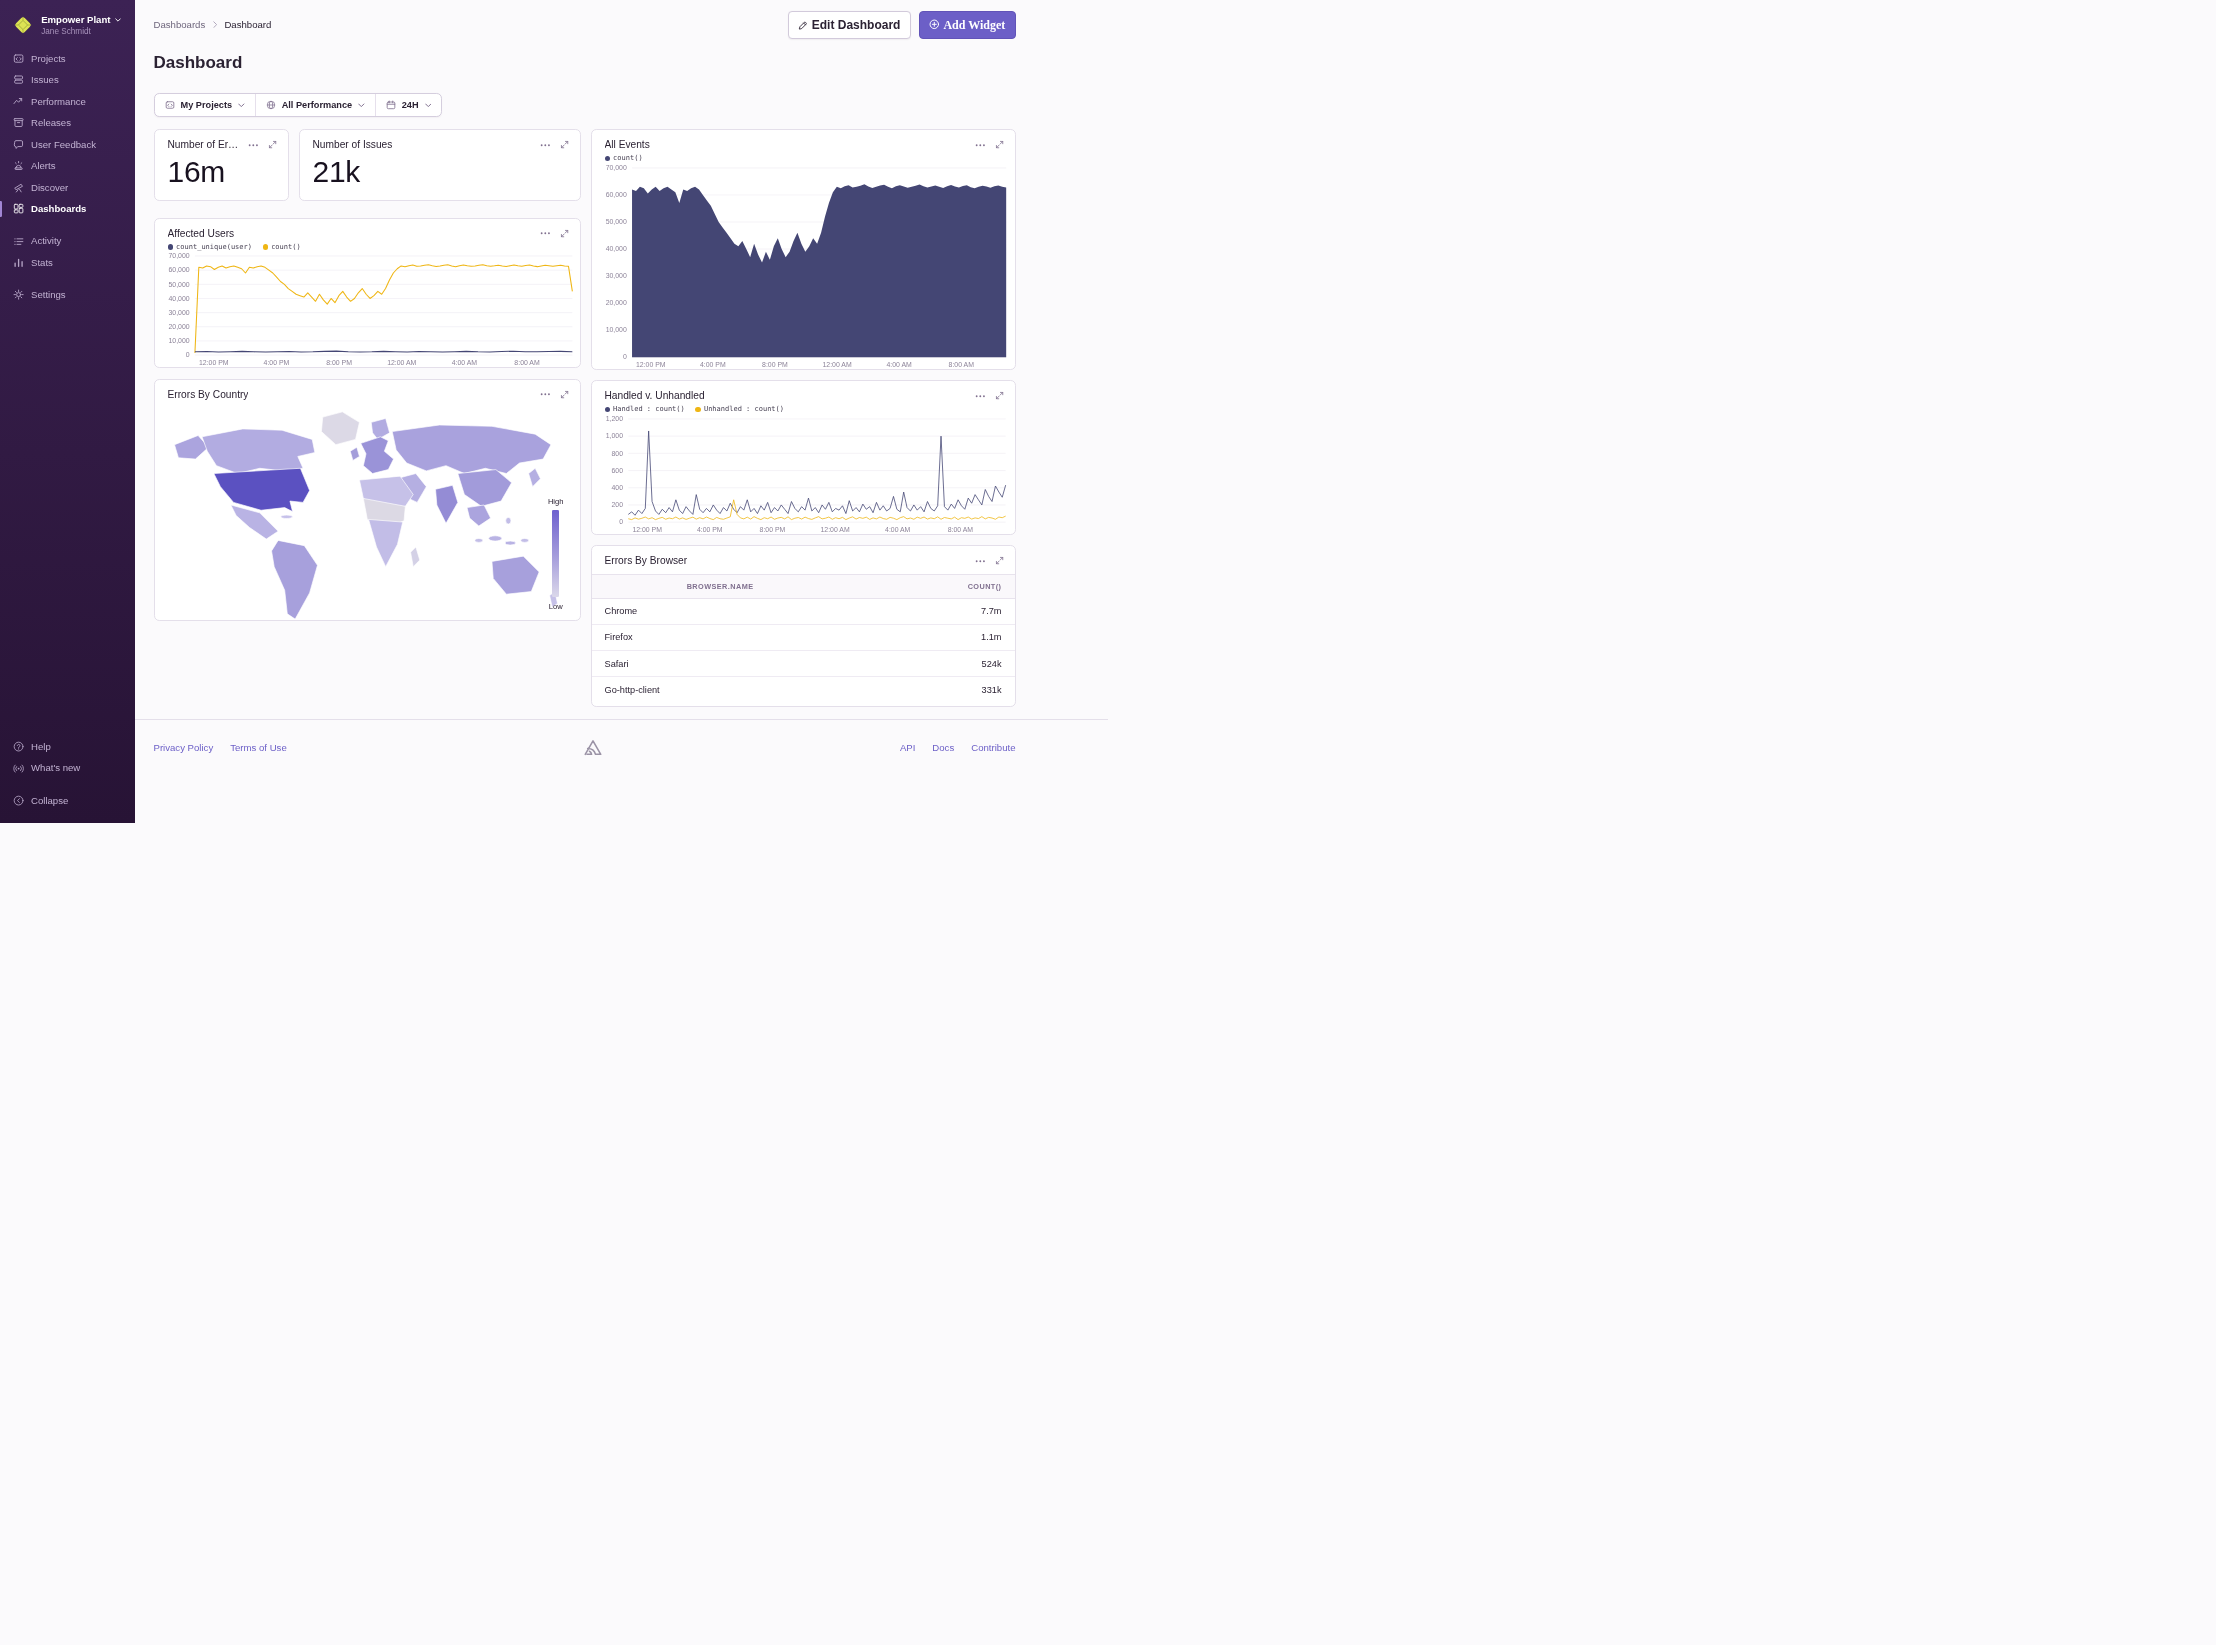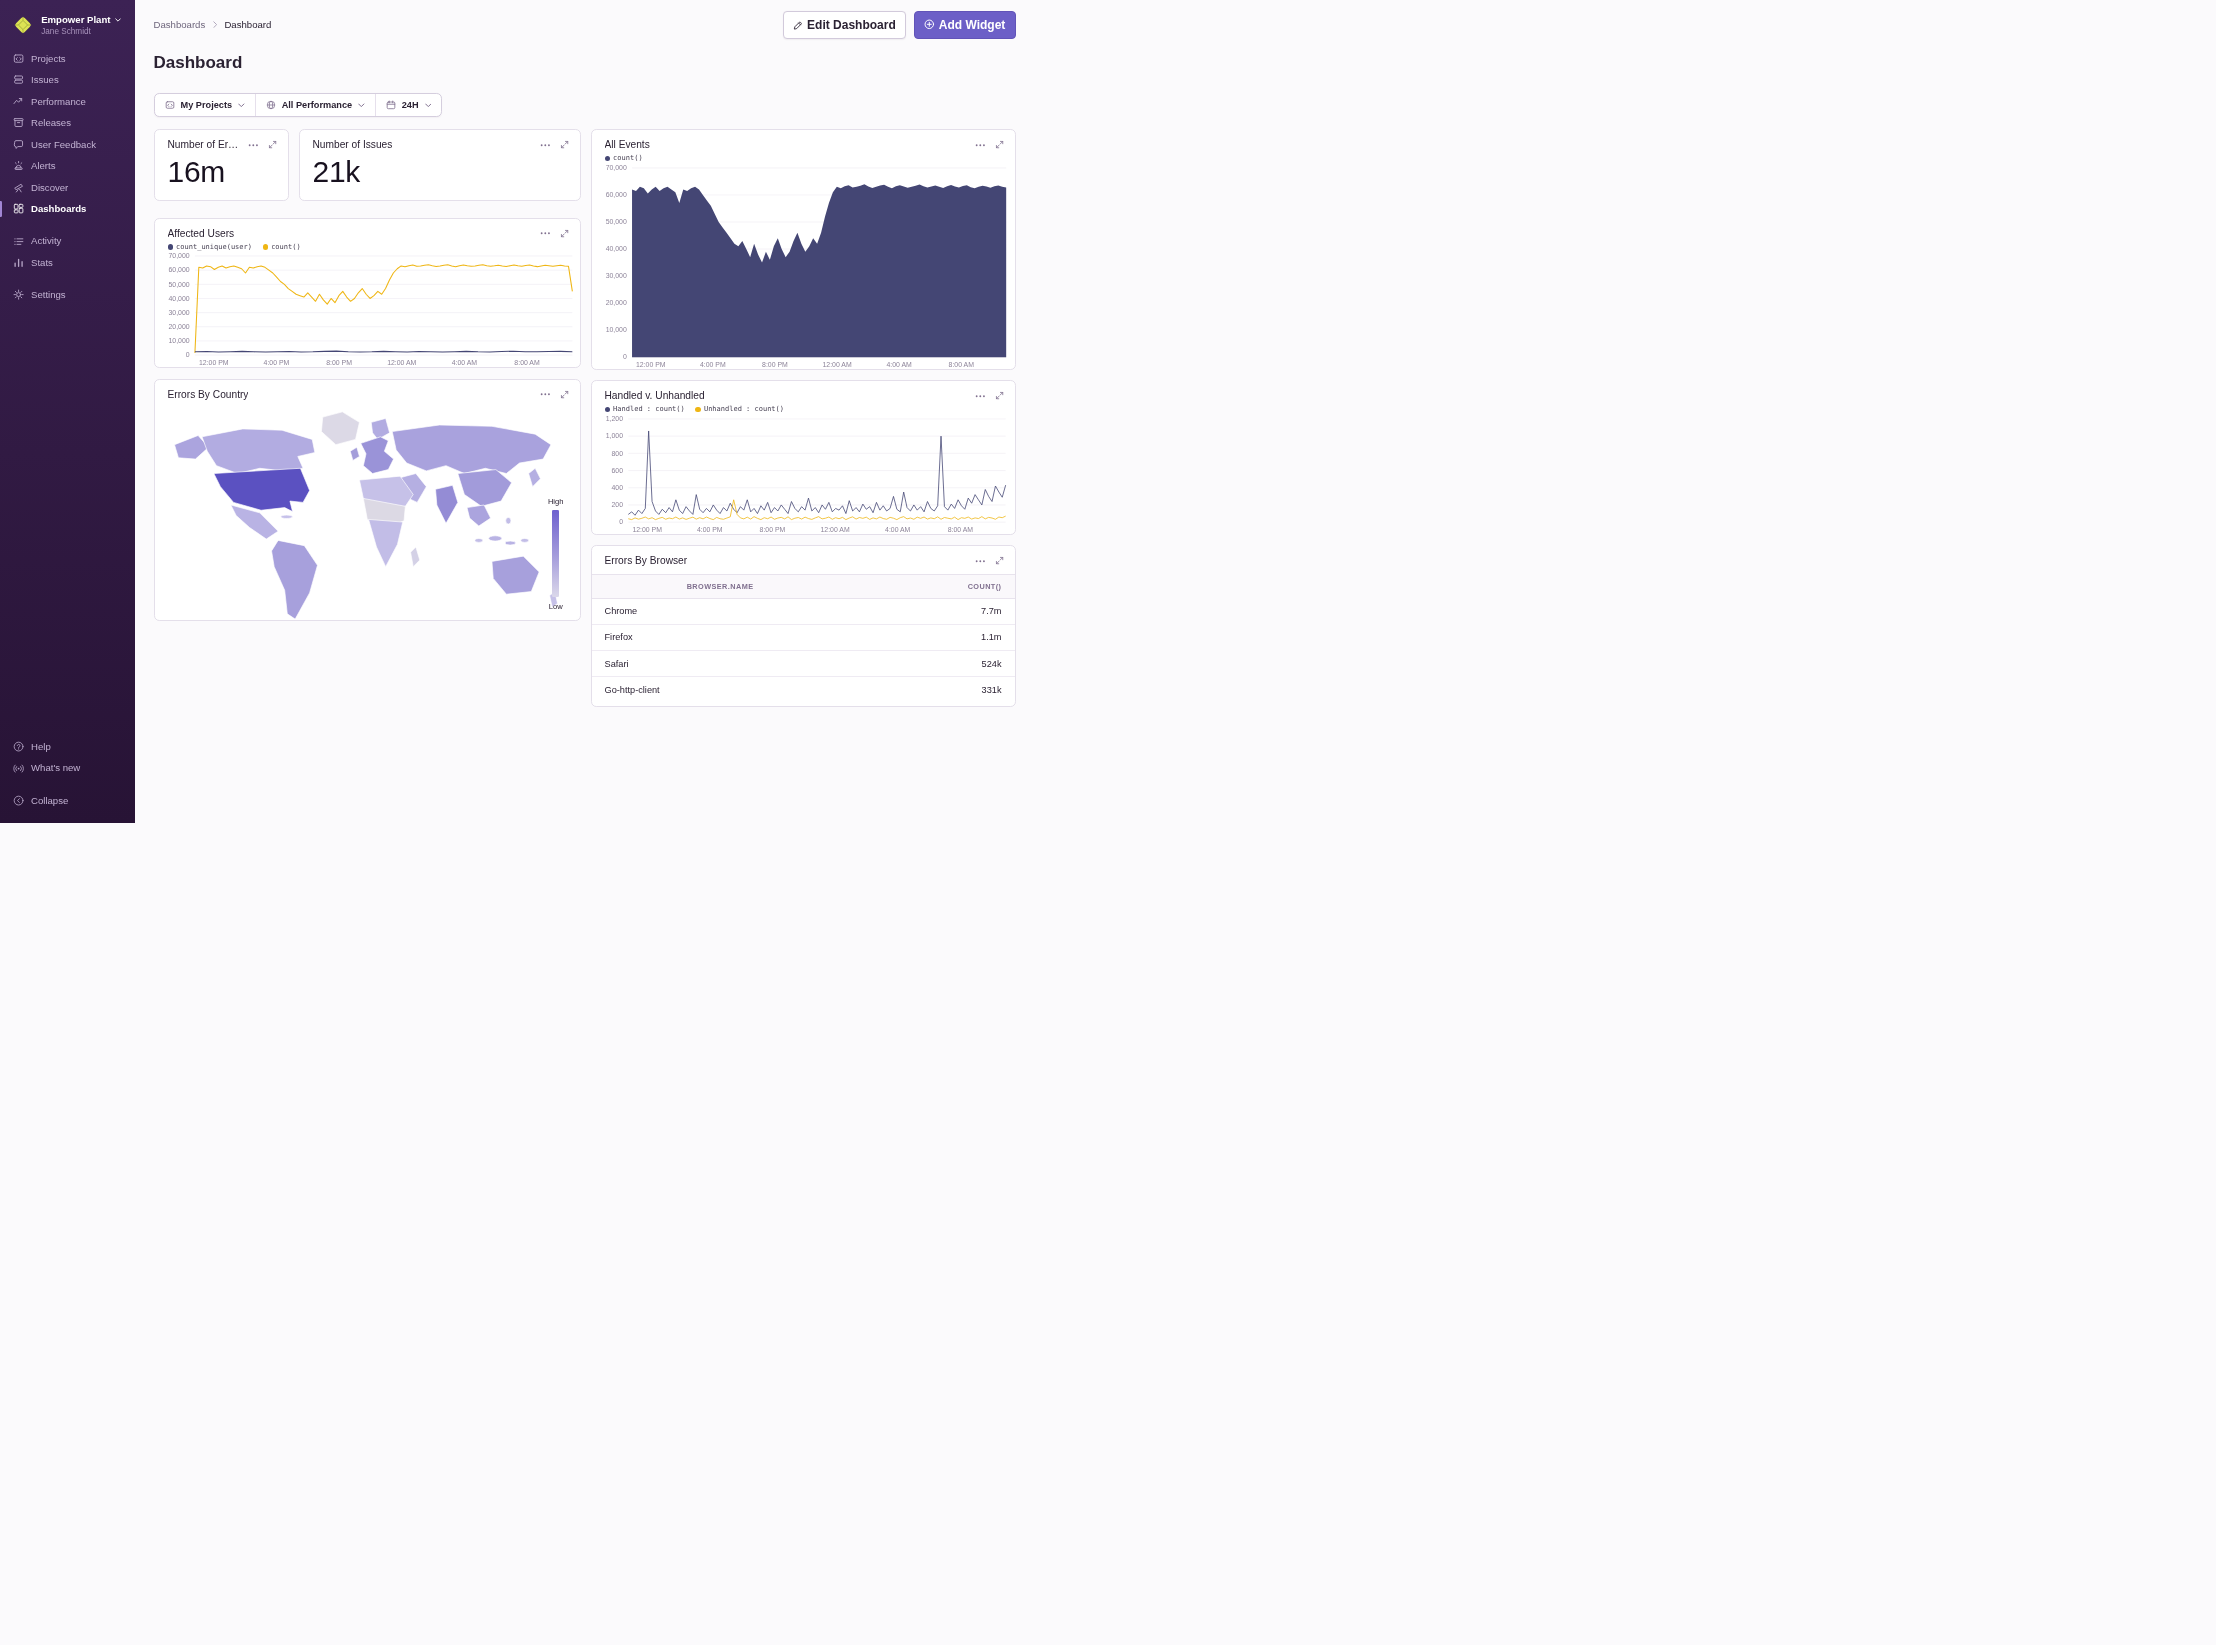--- a/index.html
+++ b/index.html
@@ -23,21 +23,21 @@
   
   .main{flex:1;display:flex;flex-direction:column;}
   .content{width:862px;margin-left:18.5px;}
   .topbar{display:flex;justify-content:space-between;align-items:center;padding-top:10.6px;}
   .breadcrumb{display:flex;align-items:center;gap:7.3px;font-size:9.6px;color:#6f667d;}
   .breadcrumb .crumb-link{cursor:pointer;}
   .breadcrumb .current{color:#2b2233;}
   .topbar-actions{display:flex;gap:8px;}
   .btn{display:inline-flex;align-items:center;gap:4px;font-size:12px;font-weight:600;border-radius:4px;padding:6px 9.2px;cursor:pointer;border:0.7px solid transparent;line-height:1.2;}
   .btn-default{background:#fff;border-color:#d2cadb;color:#2b2233;box-shadow:0 0.7px 1.3px rgba(43,34,51,.06);}
-  .btn-primary{background:#6c5fc7;color:#fff;border-color:#6153b8;}
+  .btn-primary{background:#6c5fc7;color:#fff;border-color:#6153b8;font-family:Liberation Serif, serif;}
   .page-title{font-size:17px;font-weight:700;margin-top:14.5px;color:#2b2233;}
   .filterbar{display:inline-flex;margin-top:20px;background:#fff;border:0.7px solid #d5cede;border-radius:5.3px;overflow:hidden;box-shadow:0 0.7px 1.3px rgba(43,34,51,.04);}
   .filter-seg{display:flex;align-items:center;gap:6px;padding:6px 10px;font-size:9.2px;font-weight:600;color:#2b2233;cursor:pointer;}
   .filter-seg + .filter-seg{border-left:0.7px solid #e6e0ec;}
   .filter-icon,.chev{color:#80708f;display:inline-flex;}
 
   
   .grid{display:flex;gap:10px;margin-top:12px;align-items:flex-start;}
   .col-left{width:427px;}
   .col-right{width:425px;}
@@ -634,15 +634,34 @@
                   <td>Go-http-client</td>
                   <td class="num">331k</td>
                 </tr>
               </tbody>
             </table>
           </div>
         </div>
       </div>
     </div>
 
+    <footer class="page-footer">
+      <div class="page-footer-inner">
+        <div class="footer-links">
+          <span class="footer-link">Privacy Policy</span>
+          <span class="footer-link">Terms of Use</span>
+        </div>
+        <span class="footer-logo">
+          <svg width="24" height="21" viewBox="0 0 36 32" fill="none" stroke="currentColor" stroke-width="2.4" stroke-linecap="round" stroke-linejoin="round">
+            <path d="M6.2 26.4 L18 6 L29.8 26.4 H21.8 A12.2 12.2 0 0 0 9.9 17.6"></path>
+            <path d="M12.6 21.8 A6.6 6.6 0 0 1 15.9 26.4 H8.8"></path>
+          </svg>
+        </span>
+        <div class="footer-links">
+          <span class="footer-link">API</span>
+          <span class="footer-link">Docs</span>
+          <span class="footer-link">Contribute</span>
+        </div>
+      </div>
+    </footer>
   </main>
 </div>
 
 
 </body></html>

